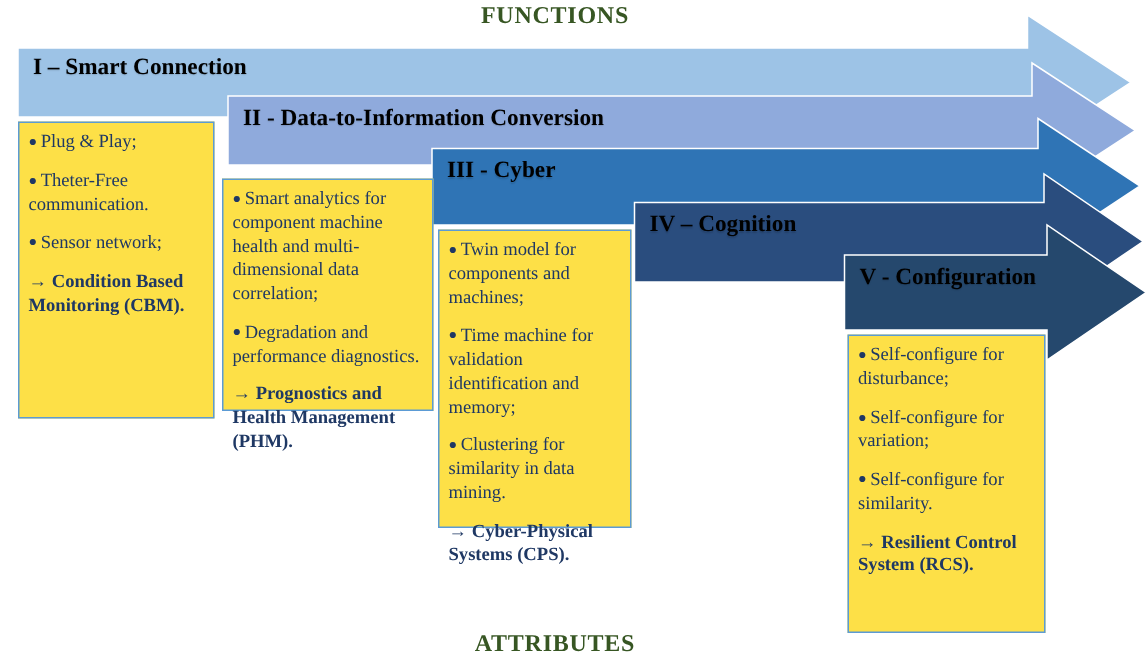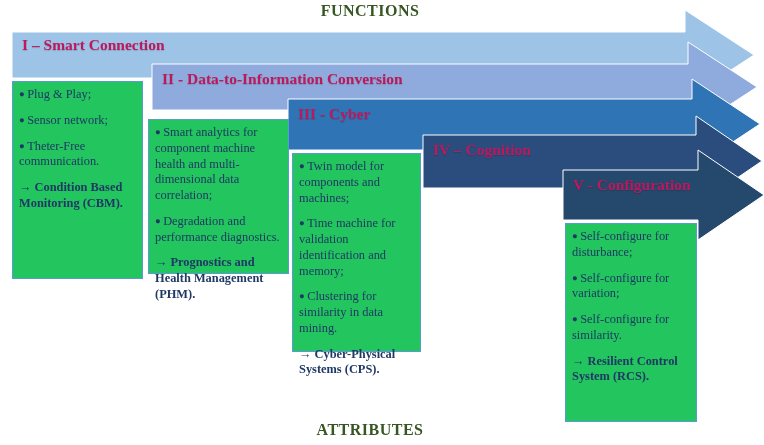--- a/index.html
+++ b/index.html
@@ -14,28 +14,28 @@
   .diagram-title{
     position:absolute;left:0;width:740px;
     text-align:center;
     font-weight:bold;font-size:16px;letter-spacing:0.5px;
     color:#375623;
   }
   #title-functions{top:2px;}
   #title-attributes{top:421px;}
   .band-label{
     position:absolute;z-index:2;
-    color:#be185d;font-weight:bold;font-size:15.5px;
+    color:#000000;font-weight:bold;font-size:15.5px;
     white-space:nowrap;
     text-shadow:0 1px 1px rgba(0,0,0,0.15);
   }
   .abox{
     position:absolute;z-index:1;
     box-sizing:border-box;
-    background:#22c55e;
+    background:#fde047;
     border:1px solid #5B9BD5;
     padding:5px 5px 4px 6px;
     color:#1F3864;
     font-size:12.4px;line-height:1.27;
   }
   .abox p{margin:0 0 10px 0;}
   .abox p.bullet::before{
     content:"● ";
     font-size:9.5px;
     position:relative;top:-1px;
@@ -58,22 +58,22 @@
   <div class="diagram-title" id="title-functions">FUNCTIONS</div>
 
   <div class="band-label" style="left:22px;top:36px;">I – Smart Connection</div>
   <div class="band-label" style="left:162px;top:70px;">II - Data-to-Information Conversion</div>
   <div class="band-label" style="left:298px;top:105px;">III - Cyber</div>
   <div class="band-label" style="left:433px;top:141px;">IV – Cognition</div>
   <div class="band-label" style="left:573px;top:176px;">V - Configuration</div>
 
   <div class="abox" style="left:12px;top:81px;width:131px;height:198px;">
     <p class="bullet">Plug &amp; Play;</p>
+    <p class="bullet">Theter-Free communication.</p>
     <p class="bullet">Sensor network;</p>
-    <p class="bullet">Theter-Free communication.</p>
     <p class="conclusion">→ Condition Based Monitoring (CBM).</p>
   </div>
 
   <div class="abox" style="left:148px;top:119px;width:141px;height:155px;">
     <p class="bullet">Smart analytics for component machine health and multi-dimensional data correlation;</p>
     <p class="bullet">Degradation and performance diagnostics.</p>
     <p class="conclusion">→ Prognostics and Health Management (PHM).</p>
   </div>
 
   <div class="abox" style="left:292px;top:153px;width:129px;height:199px;">

